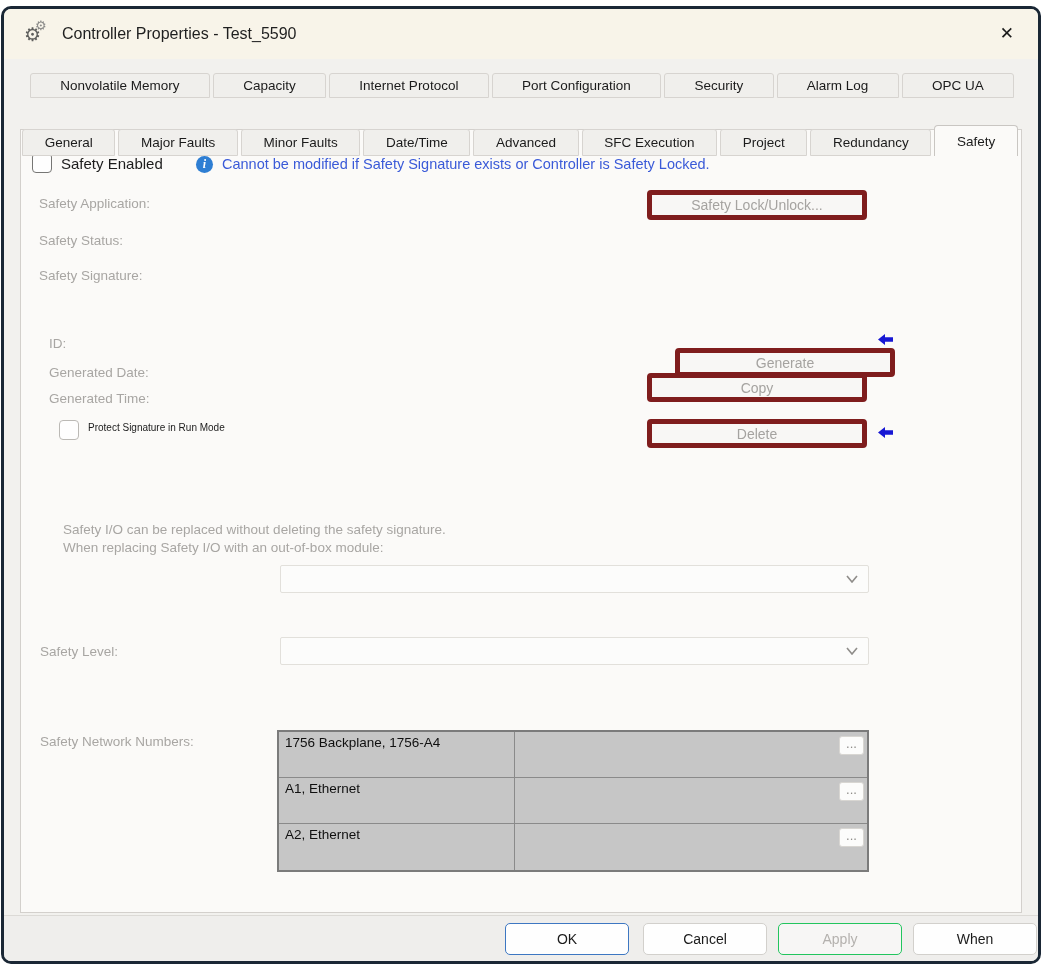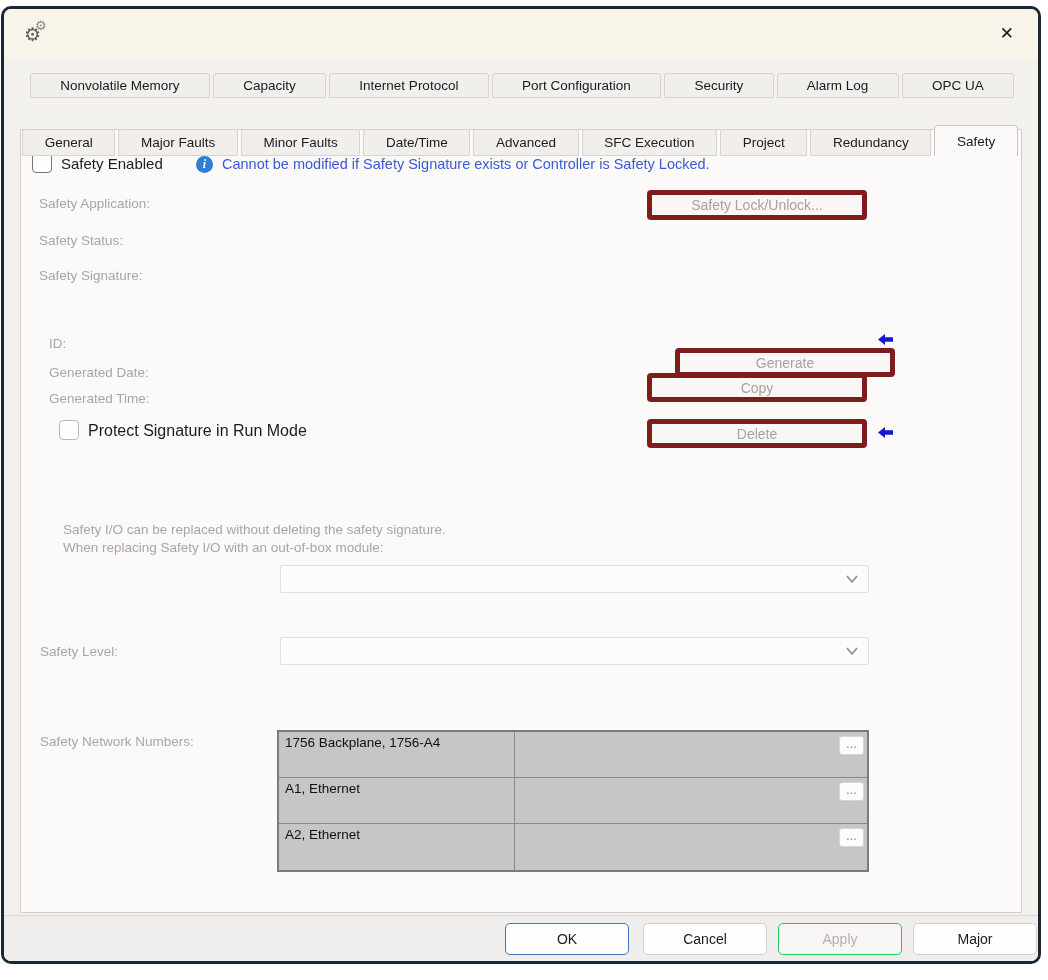--- a/index.html
+++ b/index.html
@@ -79,20 +79,21 @@
 <body>
 
 <div class="canvas">
   <div class="dialog">
 
     <div class="titlebar">
       <span class="gearwrap">
         <span class="gear-big">⚙</span>
         <span class="gear-small">⚙</span>
       </span>
+      <span class="title">Controller Properties - Test_5590</span>
       <span class="close-btn">✕</span>
     </div>
 
     <div class="tab-row1">
       <div class="tab">Nonvolatile Memory</div>
       <div class="tab">Capacity</div>
       <div class="tab">Internet Protocol</div>
       <div class="tab">Port Configuration</div>
       <div class="tab">Security</div>
       <div class="tab">Alarm Log</div>
@@ -127,21 +128,21 @@
       <div class="btn-dim" style="left:654px; top:196px;margin-top:22px;">Generate</div>
       <svg class="arrow-blue" style="left:857px; top:204px;" viewBox="0 0 16 11">
         <path d="M0,5.5 L7,0 L7,3.2 L15,3.2 L15,7.8 L7,7.8 L7,11 Z" fill="#1717d4"></path>
       </svg>
 
       <div class="lbl-off" style="left:28px; top:235px;">Generated Date:</div>
       <div class="btn-dim" style="left:626px; top:243px;">Copy</div>
       <div class="lbl-off" style="left:28px; top:261px;">Generated Time:</div>
 
       <div class="cb dim" style="left:38px; top:290px;"></div>
-      <div class="lbl-on" style="left:67px; top:292px; font-size:16px;">Protect Signature in Run Mode</div>
+      <div class="lbl-on" style="left:67px; top:292px; font-size:10px;">Protect Signature in Run Mode</div>
       <div class="btn-dim" style="left:626px; top:289px;">Delete</div>
       <svg class="arrow-blue" style="left:857px; top:297px;" viewBox="0 0 16 11">
         <path d="M0,5.5 L7,0 L7,3.2 L15,3.2 L15,7.8 L7,7.8 L7,11 Z" fill="#1717d4"></path>
       </svg>
 
       <div class="lbl-off" style="left:42px; top:392px;">Safety I/O can be replaced without deleting the safety signature.</div>
       <div class="lbl-off" style="left:42px; top:410px;">When replacing Safety I/O with an out-of-box module:</div>
 
       <div class="combo" style="left:259px; top:435px; width:589px;">
         <span class="val"></span>
@@ -173,17 +174,17 @@
           <div class="snn-name">A2, Ethernet</div>
           <div class="snn-dots">...</div>
         </div>
       </div>
     </div>
 
     <div class="footer">
       <div class="fbtn primary" style="left:501px;">OK</div>
       <div class="fbtn" style="left:639px;">Cancel</div>
       <div class="fbtn disabled" style="left:774px;">Apply</div>
-      <div class="fbtn" style="left:909px;">Major</div>
+      <div class="fbtn" style="left:909px;">When</div>
     </div>
 
   </div>
 </div>
 
 </body></html>

